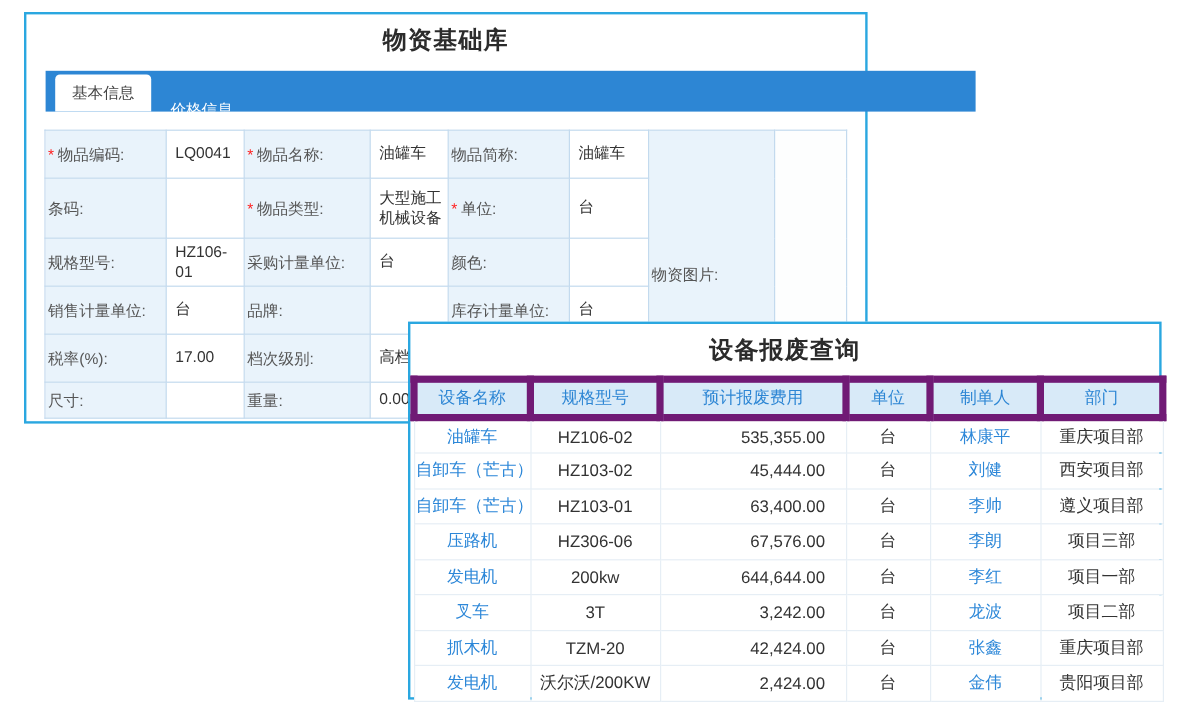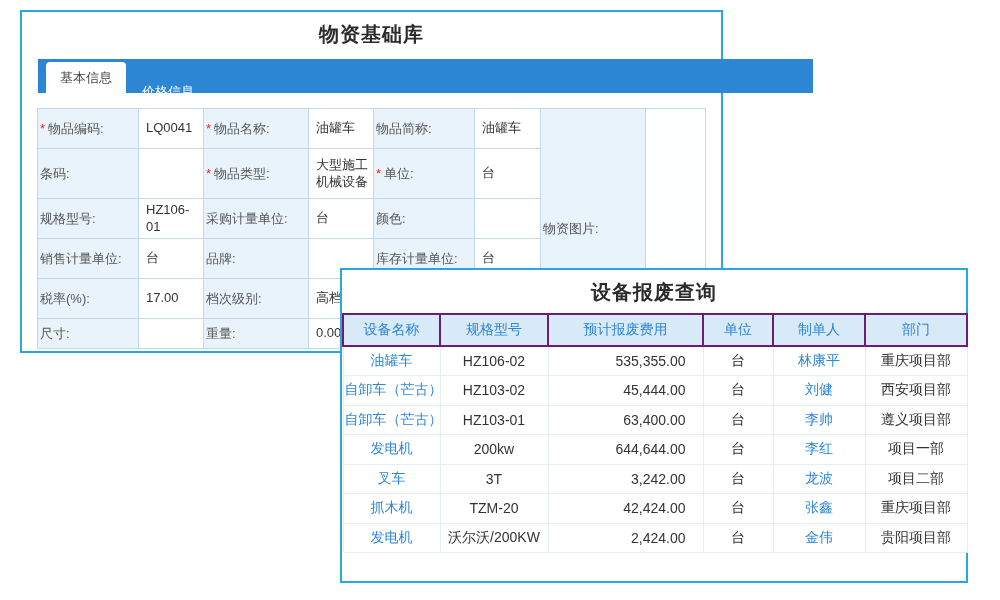--- a/index.html
+++ b/index.html
@@ -62,21 +62,21 @@
   #material-form tr:nth-child(6){height:30px;}
   .req{color:var(--req-red);margin-right:3px;}
 
   
   #scrap-table{
     position:absolute;left:0;top:43px;width:624px;
     border-collapse:collapse;table-layout:fixed;
   }
   #scrap-table th{
     background:var(--header-bg);color:var(--accent-blue);font-weight:normal;
-    font-size:14px;height:32px;border:2px solid #701a75;text-align:center;
+    font-size:14px;height:32px;border:6px solid #701a75;text-align:center;
   }
   #scrap-table td{
     font-size:14px;height:29.5px;border:1px solid #e6eef5;background:#fff;
     text-align:center;color:#333;white-space:nowrap;overflow:hidden;
   }
   #scrap-table td.link{color:var(--link-blue);cursor:pointer;}
   #scrap-table td.amount{text-align:right;padding-right:17px;}
 </style>
 </head>
 <body>
@@ -196,20 +196,28 @@
         </tr>
         <tr>
           <td class="link">自卸车（芒古）</td>
           <td>HZ103-01</td>
           <td class="amount">63,400.00</td>
           <td>台</td>
           <td class="link">李帅</td>
           <td>遵义项目部</td>
         </tr>
         <tr>
+          <td class="link">压路机</td>
+          <td>HZ306-06</td>
+          <td class="amount">67,576.00</td>
+          <td>台</td>
+          <td class="link">李朗</td>
+          <td>项目三部</td>
+        </tr>
+        <tr>
           <td class="link">发电机</td>
           <td>200kw</td>
           <td class="amount">644,644.00</td>
           <td>台</td>
           <td class="link">李红</td>
           <td>项目一部</td>
         </tr>
         <tr>
           <td class="link">叉车</td>
           <td>3T</td>

